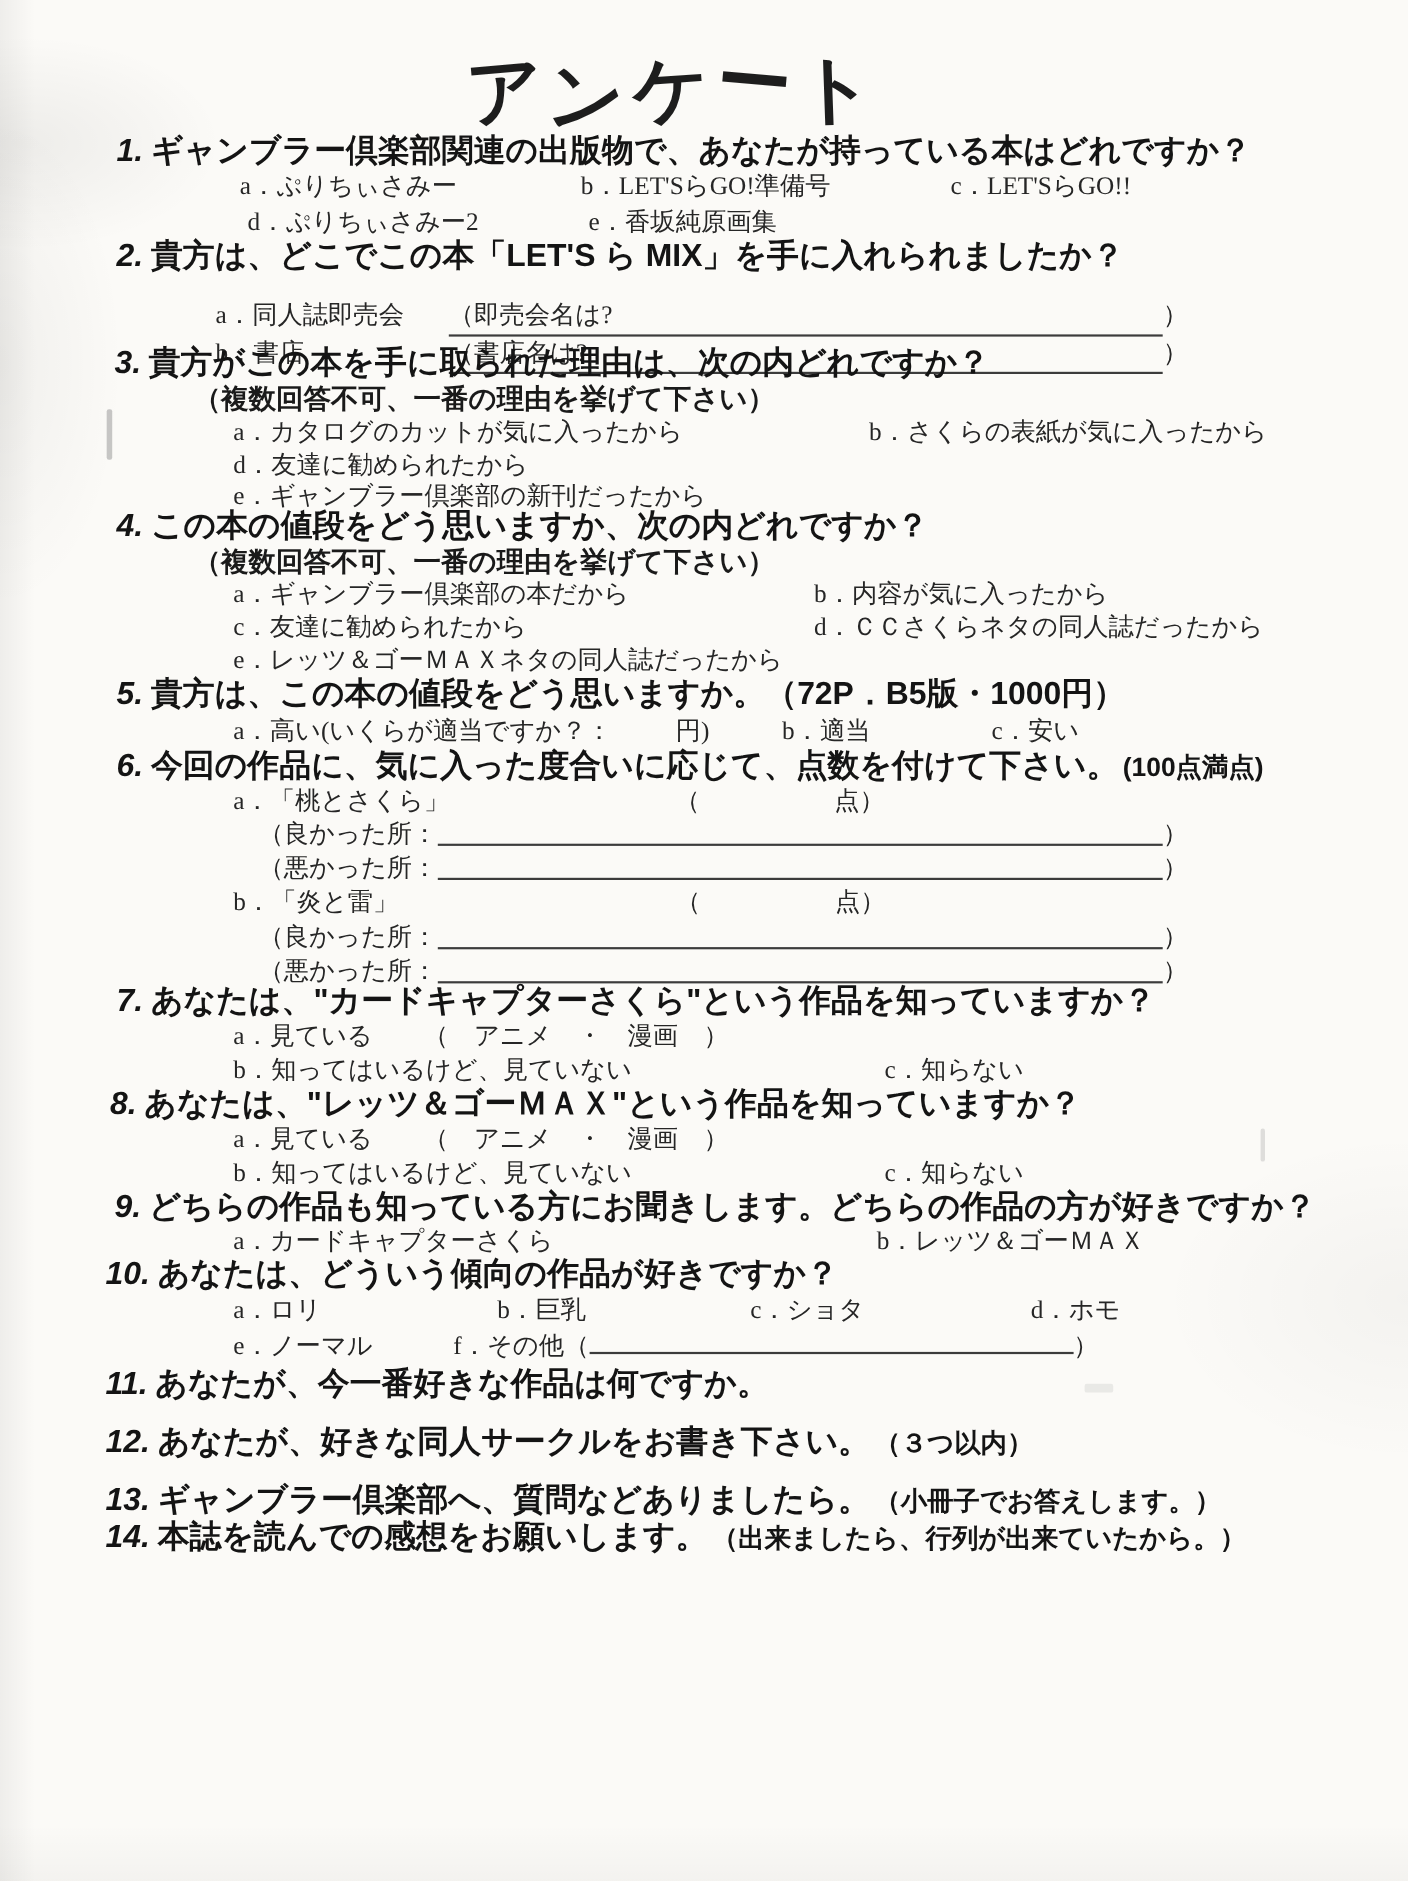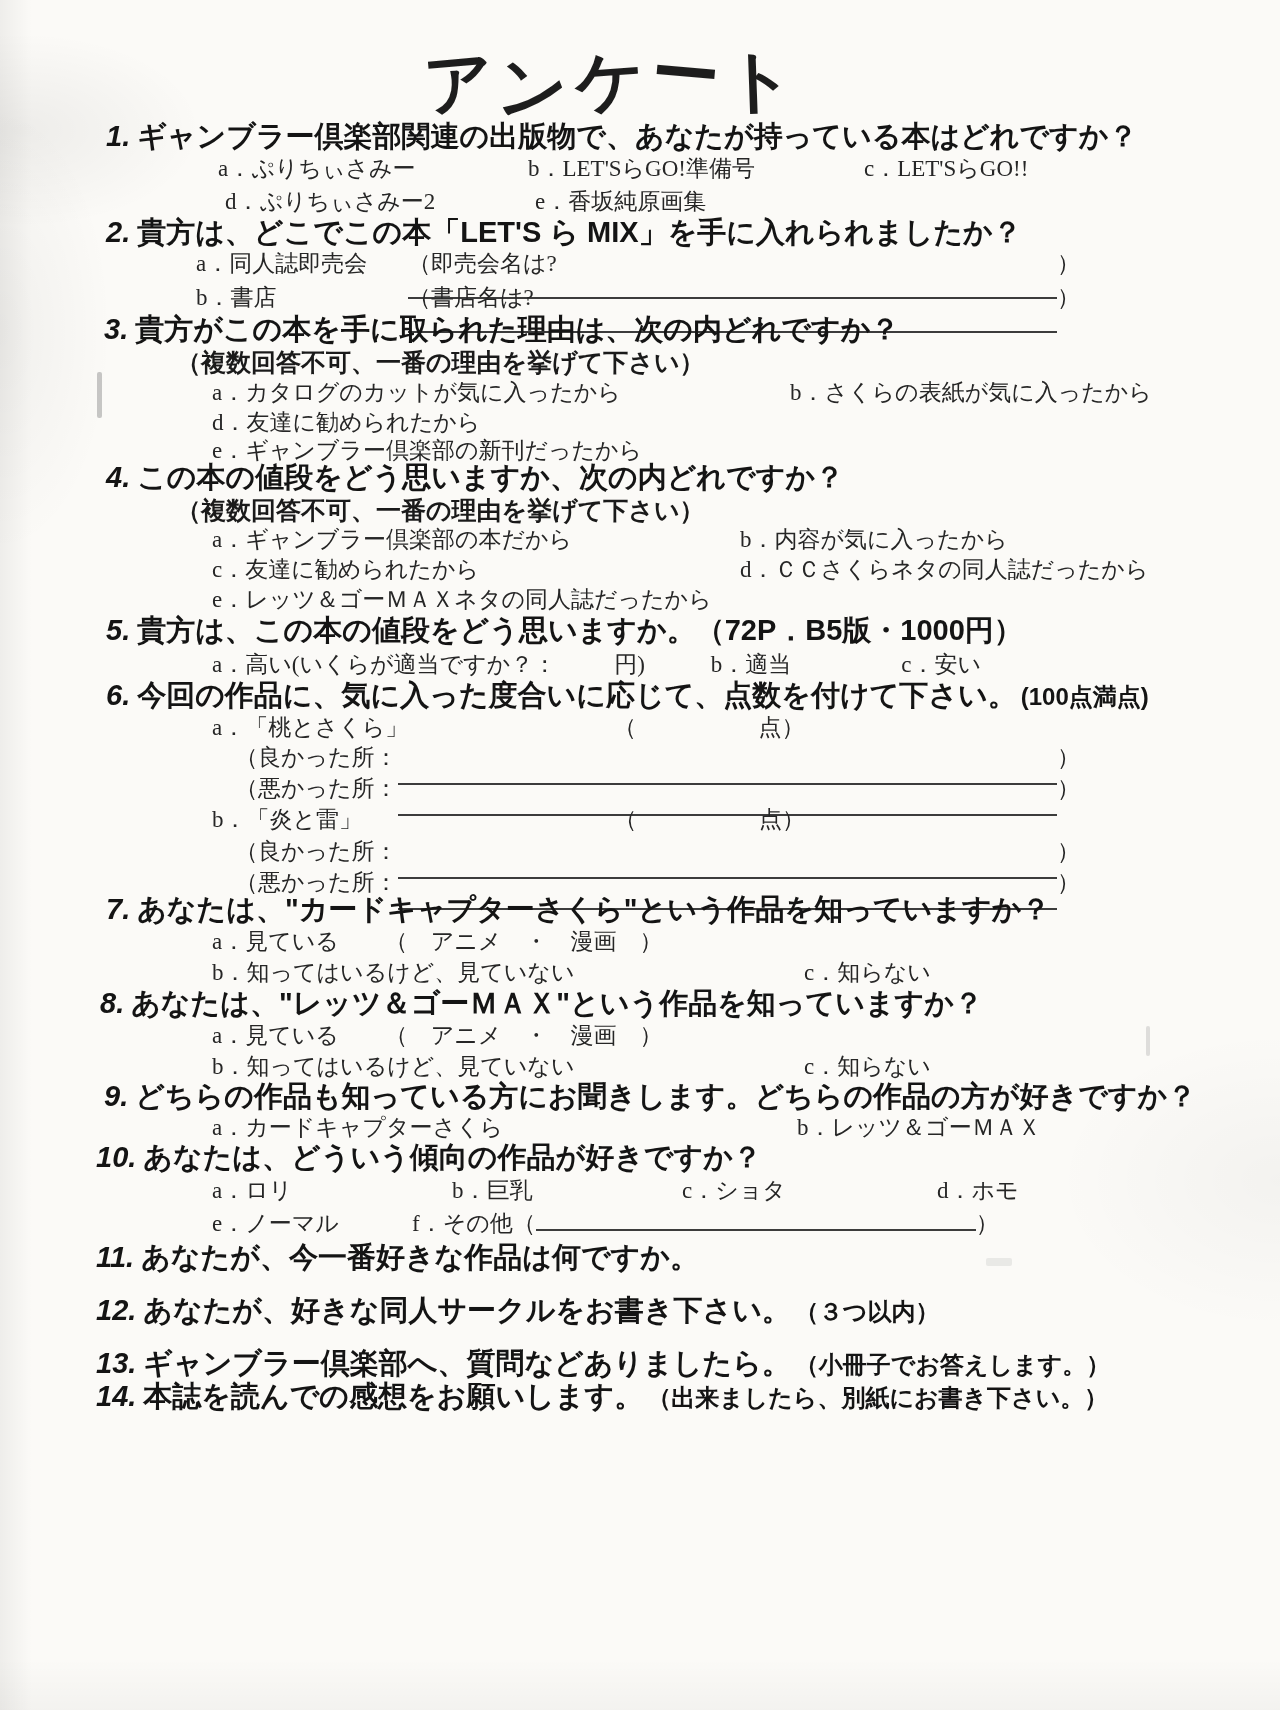--- a/index.html
+++ b/index.html
@@ -36,21 +36,21 @@
 
   .row {
     position:absolute; display:flex; align-items:baseline;
     font-family:"Liberation Serif","DejaVu Serif",serif;
     font-size:23px; white-space:nowrap; color:#262626;
   }
   .col { display:inline-block; }
   .sp  { display:inline-block; }
   .fillwrap {
     flex:1 1 auto; display:flex; align-items:baseline;
-    border-bottom:2px solid #3c3c3c; padding-bottom:18px;
+    border-bottom:2px solid #3c3c3c; padding-bottom:2px;margin-top:23px;
   }
   .fillwrap .flabel { flex:0 0 auto; }
   .fill { flex:1 1 auto; min-width:40px; }
   .fill-fixed { display:inline-block; border-bottom:2px solid #3c3c3c; height:1em; }
 </style>
 </head>
 <body>
 
 <div class="page">
 
@@ -237,16 +237,16 @@
 
   <div class="qh" style="top:1291px;left:96px;">
     <span class="qnum">12.</span><span>あなたが、好きな同人サークルをお書き下さい。</span><span class="qsmall">（３つ以内）</span>
   </div>
 
   <div class="qh" style="top:1344px;left:96px;">
     <span class="qnum">13.</span><span>ギャンブラー倶楽部へ、質問などありましたら。</span><span class="qsmall">（小冊子でお答えします。）</span>
   </div>
 
   <div class="qh" style="top:1377px;left:96px;">
-    <span class="qnum">14.</span><span>本誌を読んでの感想をお願いします。</span><span class="qsmall">（出来ましたら、別紙にお書き下さい。）</span>
+    <span class="qnum">14.</span><span>本誌を読んでの感想をお願いします。</span><span class="qsmall">（出来ましたら、行列が出来ていたから。）</span>
   </div>
 
 </div>
 
 </body></html>

